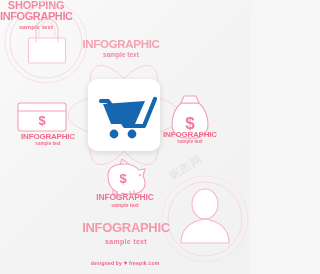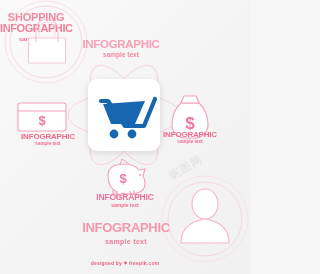--- a/index.html
+++ b/index.html
@@ -55,21 +55,20 @@
     width: 72px;
     text-align: center;
   }
   #header-block .h1 {
     display: block;
     font-size: 11px;
     font-weight: bold;
     color: #f2889f;
     line-height: 1.0;
     letter-spacing: -0.2px;
-    margin-top: 12px;
   }
   #header-block .h2 {
     display: block;
     font-size: 11px;
     font-weight: bold;
     color: #ef7f98;
     line-height: 1.0;
     letter-spacing: -0.4px;
   }
   #header-block .h3 {

